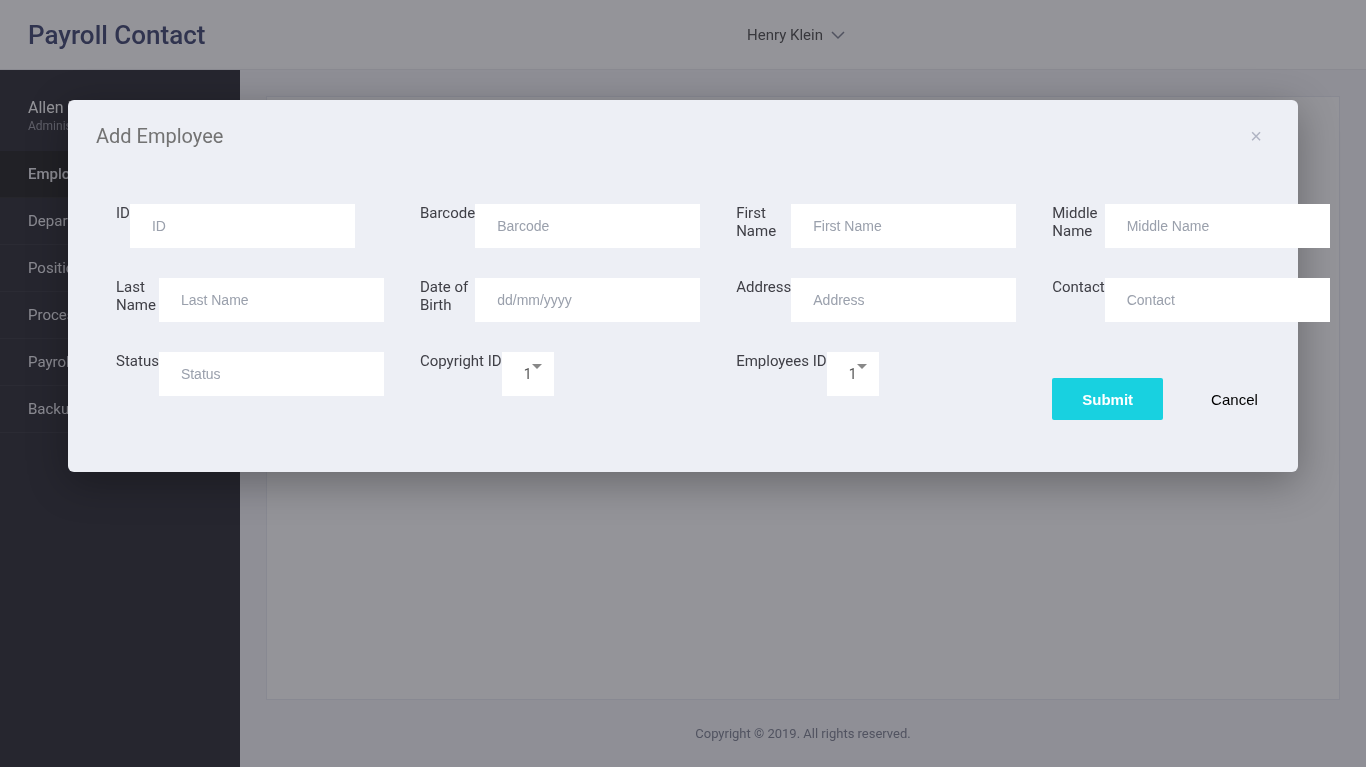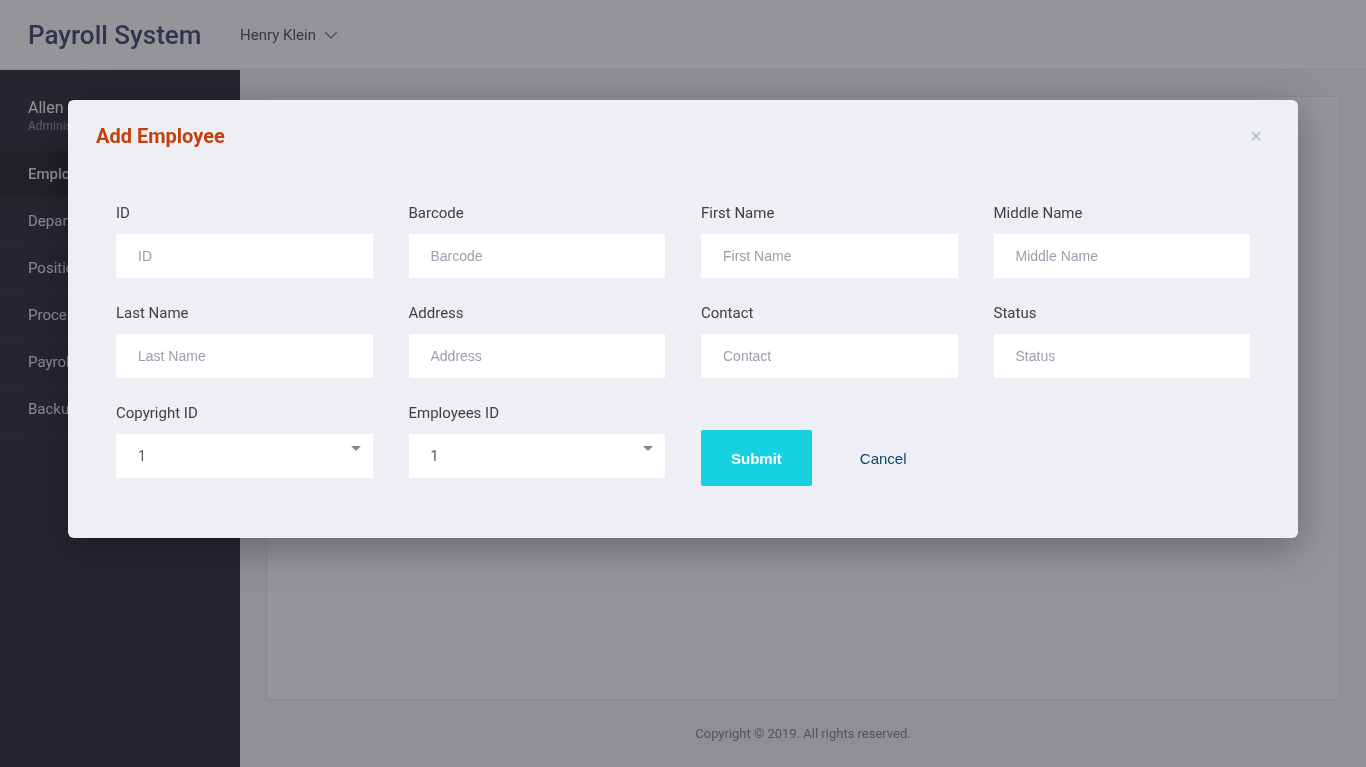--- a/index.html
+++ b/index.html
@@ -4,21 +4,21 @@
 <style>
   * { box-sizing: border-box; margin: 0; padding: 0; }
   html, body { width: 1366px; height: 767px; overflow: hidden; font-family: -apple-system, BlinkMacSystemFont, "Segoe UI", Roboto, "Helvetica Neue", Arial, sans-serif; }
   body { position: relative; }
 
   
   .page { width: 1366px; height: 767px; display: flex; flex-direction: column; background: #f3f4f8; }
   .topbar { height: 70px; display: flex; align-items: center; background: #fff; border-bottom: 1px solid #e8e8ee; }
   .brand-area { width: 240px; padding-left: 28px; }
   .brand { font-size: 26px; font-weight: 500; color: #232a5c; }
-  .topbar-right { flex: 1; display: flex; justify-content: flex-start; align-items: center; padding-right: 14px; }
+  .topbar-right { flex: 1; display: flex; justify-content: center; align-items: center; padding-right: 14px; }
   .user-menu { display: flex; align-items: center; gap: 8px; color: #333; font-size: 15px; cursor: pointer; }
   .chevron { width: 14px; height: 14px; }
 
   .body-row { flex: 1; display: flex; min-height: 0; }
 
   .sidebar { width: 240px; background: #0c0c14; color: #fff; display: flex; flex-direction: column; padding-top: 10px; }
   .sidebar-user { padding: 18px 28px 14px; }
   .sidebar-user-name { font-size: 16px; color: #fff; }
   .sidebar-user-role { font-size: 12px; color: #8a8a95; margin-top: 2px; }
   .nav { list-style: none; margin-top: 4px; }
@@ -27,45 +27,45 @@
 
   .main { flex: 1; padding: 26px 26px 0; display: flex; flex-direction: column; }
   .content-card { background: #fff; border: 1px solid #e5e7ef; padding: 22px; flex: 1 0 auto; }
   .footer { padding: 26px 0; }
   .footer-text { font-size: 13px; color: #6b6f82; text-align: center; }
 
   
   .overlay { position: absolute; inset: 0; background: rgba(60,60,70,0.55); }
   .modal { position: absolute; top: 100px; left: 68px; width: 1230px; background: #edeff5; border-radius: 6px; box-shadow: 0 10px 40px rgba(0,0,0,0.3); }
   .modal-header { display: flex; justify-content: space-between; align-items: center; padding: 22px 28px 14px; }
-  .modal-title { font-size: 20px; font-weight: 700; color: #c2410c; }
+  .modal-title { font-size: 20px; font-weight: 400; color: #737373; }
   .modal-close { background: none; border: none; font-size: 20px; line-height: 1; color: #b0b4c3; cursor: pointer; padding: 4px 8px; }
 
   .modal-body { padding: 40px 48px 52px; }
   .form-grid { display: grid; grid-template-columns: repeat(4, 1fr); column-gap: 36px; row-gap: 26px; }
-  .form-group { display: flex; flex-direction: column; }
+  .form-group { display: flex; }
   .form-label { font-size: 15px; color: #3f3f46; margin-bottom: 12px; }
   .form-control { height: 44px; border: none; background: #fff; padding: 0 22px; font-size: 14px; color: #333; outline: none; }
   .form-control::placeholder { color: #9aa0ac; }
   .select-wrap { position: relative; background: #fff; height: 44px; display: flex; align-items: center; }
   .select-wrap .value { padding: 0 22px; font-size: 14px; color: #555; }
   .select-caret { position: absolute; right: 12px; top: 10px; width: 10px; height: 10px; }
   .select-caret svg { display: block; }
 
   .action-cell { display: flex; align-items: center; gap: 48px; padding-top: 26px; }
-  .btn-submit { background: #18d1e0; color: #fff; border: none; height: 56px; padding: 0 30px; font-size: 15px; font-weight: 600; border-radius: 2px; cursor: pointer; }
-  .btn-cancel { background: none; border: none; color: #0c4a6e; font-size: 15px; cursor: pointer; }
+  .btn-submit { background: #18d1e0; color: #fff; border: none; height: 42px; padding: 0 30px; font-size: 15px; font-weight: 600; border-radius: 2px; cursor: pointer; }
+  .btn-cancel { background: none; border: none; color: #000000; font-size: 15px; cursor: pointer; }
 </style>
 </head>
 <body>
 
 <div class="page">
   <div class="topbar">
     <div class="brand-area">
-      <div class="brand">Payroll System</div>
+      <div class="brand">Payroll Contact</div>
     </div>
     <div class="topbar-right">
       <div class="user-menu">
         <span>Henry Klein</span>
         <span class="chevron">
           <svg viewBox="0 0 14 14">
               <path d="M1 4 L7 10 L13 4" fill="none" stroke="#6b6f82" stroke-width="1.5"></path>
             </svg>
         </span>
       </div>
@@ -119,20 +119,24 @@
         <div class="form-group">
           <label class="form-label">Middle Name</label>
           <input class="form-control" placeholder="Middle Name" style="">
         </div>
 
         <div class="form-group">
           <label class="form-label">Last Name</label>
           <input class="form-control" placeholder="Last Name" style="">
         </div>
         <div class="form-group">
+          <label class="form-label">Date of Birth</label>
+          <input class="form-control" placeholder="dd/mm/yyyy" style="">
+        </div>
+        <div class="form-group">
           <label class="form-label">Address</label>
           <input class="form-control" placeholder="Address" style="">
         </div>
         <div class="form-group">
           <label class="form-label">Contact</label>
           <input class="form-control" placeholder="Contact" style="">
         </div>
 
         <div class="form-group">
           <label class="form-label">Status</label>

